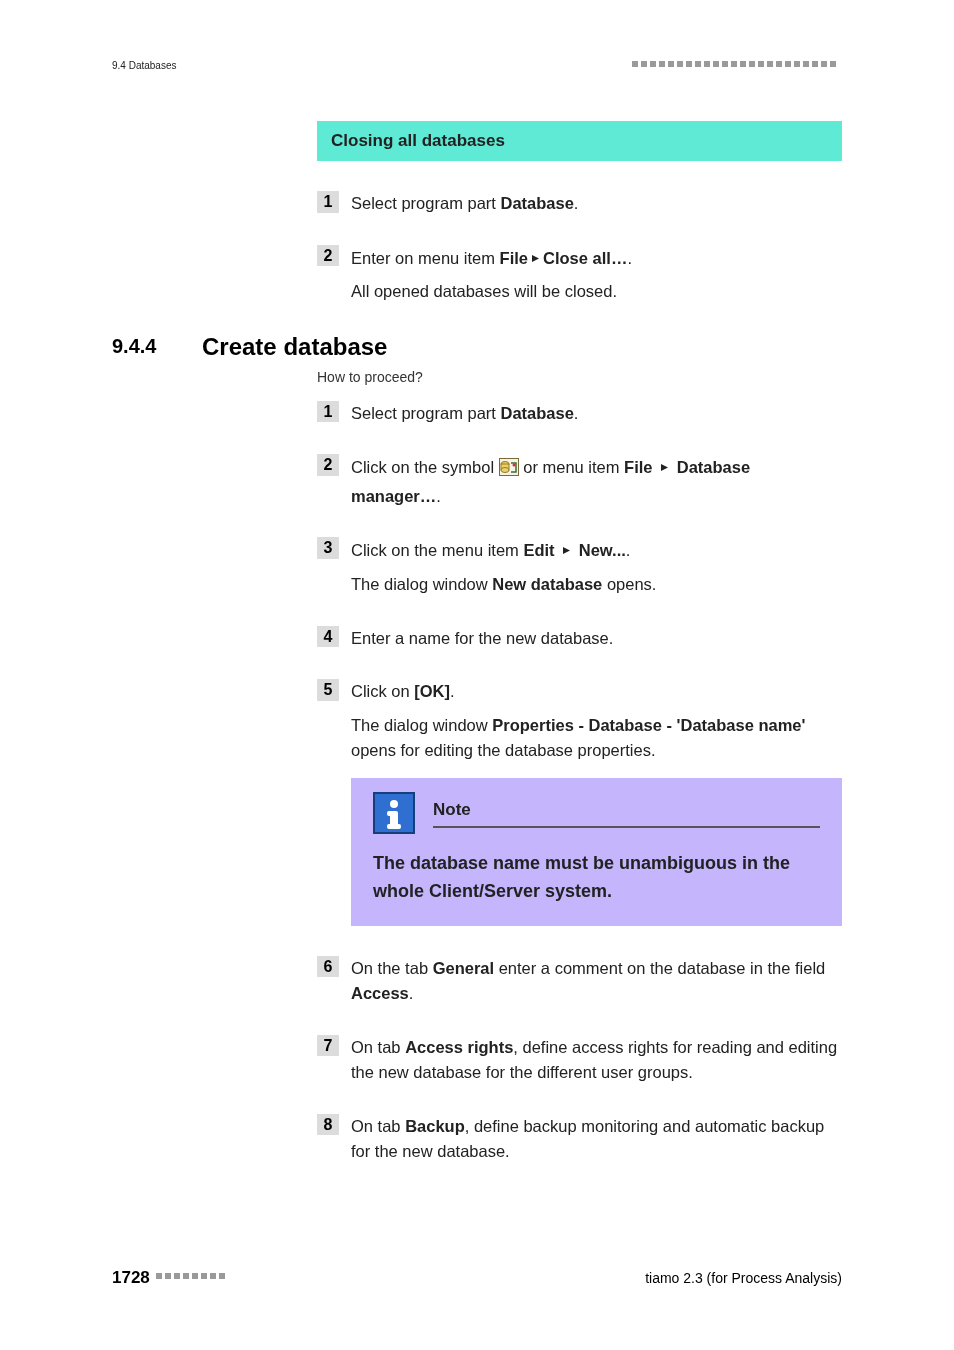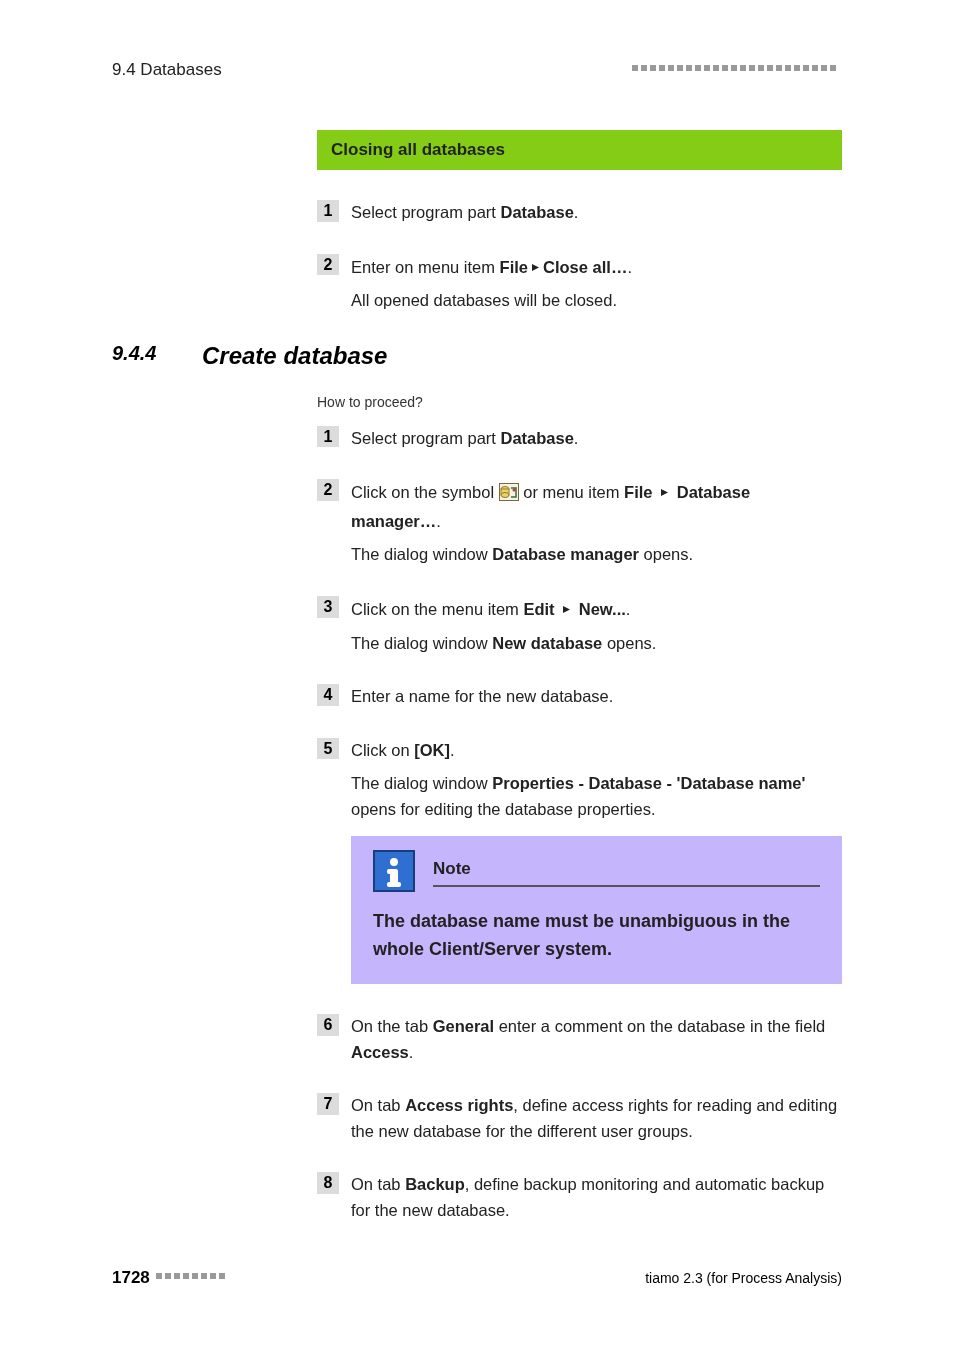--- a/index.html
+++ b/index.html
@@ -16,31 +16,31 @@
   .page {
     padding: 60px 112px 60px 112px;
     box-sizing: border-box;
     position: relative;
     height: 1350px;
   }
   .header {
     display: flex;
     justify-content: space-between;
     align-items: center;
-    font-size: 17px;
+    font-size: 10px;
     margin-bottom: 50px;
   }
   .header-left {
     color: #222;
   }
   .dots-right svg, .dots-left svg {
     display: block;
   }
   .section-bar {
-    background: #84cc16;
+    background: #5eead4;
     padding: 10px 14px;
     font-weight: 700;
     font-size: 17px;
     color: #222;
     margin-left: 205px;
   }
   .step-list {
     margin-left: 205px;
     margin-top: 30px;
   }
@@ -64,24 +64,23 @@
     line-height: 1.55;
     color: #222;
     flex: 1;
   }
   .step-body .subp {
     margin-top: 8px;
   }
   .bold { font-weight: 700; }
   .section-heading {
     display: flex;
-    align-items: flex-start;
+    align-items: center;
     margin-top: 20px;
-    margin-bottom: 24px;
-    font-style: italic;
+    margin-bottom: 8px;
   }
   .section-num {
     font-weight: 800;
     font-size: 20px;
     min-width: 90px;
   }
   .section-title {
     font-weight: 800;
     font-size: 24px;
   }
@@ -234,23 +233,20 @@
             <rect x="0.5" y="0.5" width="19" height="17" fill="#f5f3e8" stroke="#7a6a3a"></rect>
             <ellipse cx="6" cy="6" rx="4" ry="2.5" fill="#e8d26a" stroke="#9c7a1a"></ellipse>
             <rect x="2" y="6" width="8" height="6" fill="#e8d26a" stroke="#9c7a1a"></rect>
             <ellipse cx="6" cy="12" rx="4" ry="2.5" fill="#e8d26a" stroke="#9c7a1a"></ellipse>
             <path d="M12 5 L17 5 L17 14 L12 14" fill="none" stroke="#3a6e3a" stroke-width="1.5"></path>
             <circle cx="15" cy="7" r="1.5" fill="#cc3333"></circle>
           </svg>
         </span><span> or menu item </span><span class="bold">File</span> <span class="menu-arrow"><svg width="9" height="9">
               <polygon points="1,1 8,4.5 1,8" fill="#222"></polygon>
             </svg></span> <span class="bold">Database manager…</span><span>.</span>
-        <div class="subp">
-          <span>The dialog window </span><span class="bold">Database manager</span><span> opens.</span>
-        </div>
       </div>
     </div>
 
     <div class="step">
       <div class="step-num">3</div>
       <div class="step-body">
         <span>Click on the menu item </span><span class="bold">Edit</span> <span class="menu-arrow"><svg width="9" height="9">
               <polygon points="1,1 8,4.5 1,8" fill="#222"></polygon>
             </svg></span> <span class="bold">New...</span><span>.</span>
         <div class="subp">

